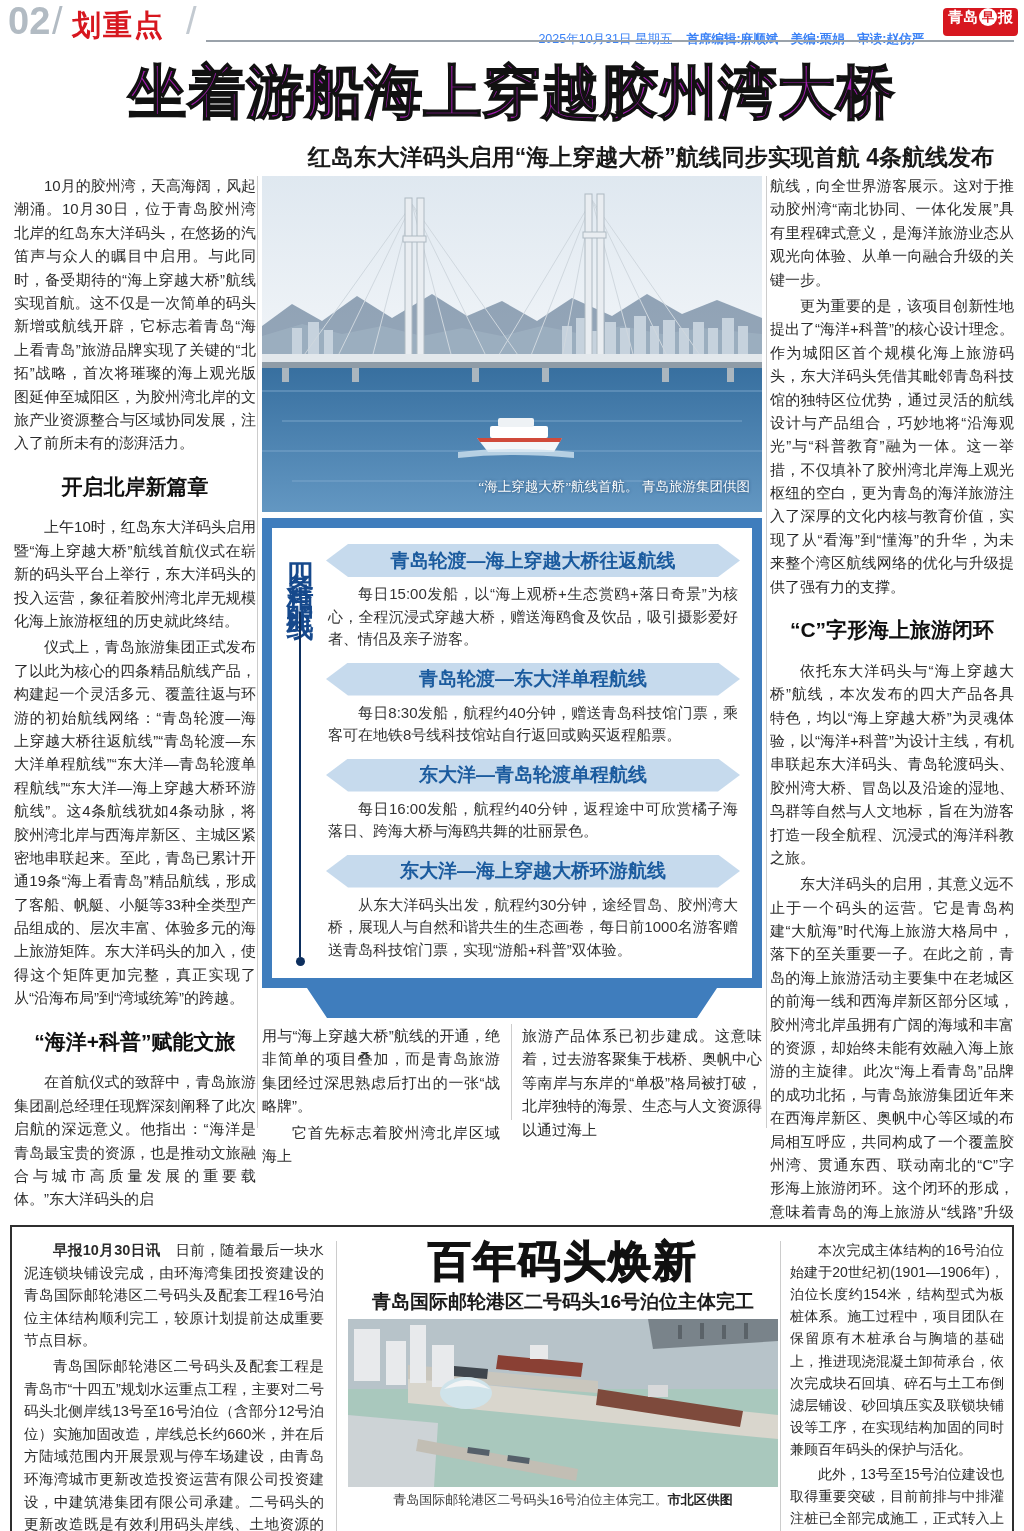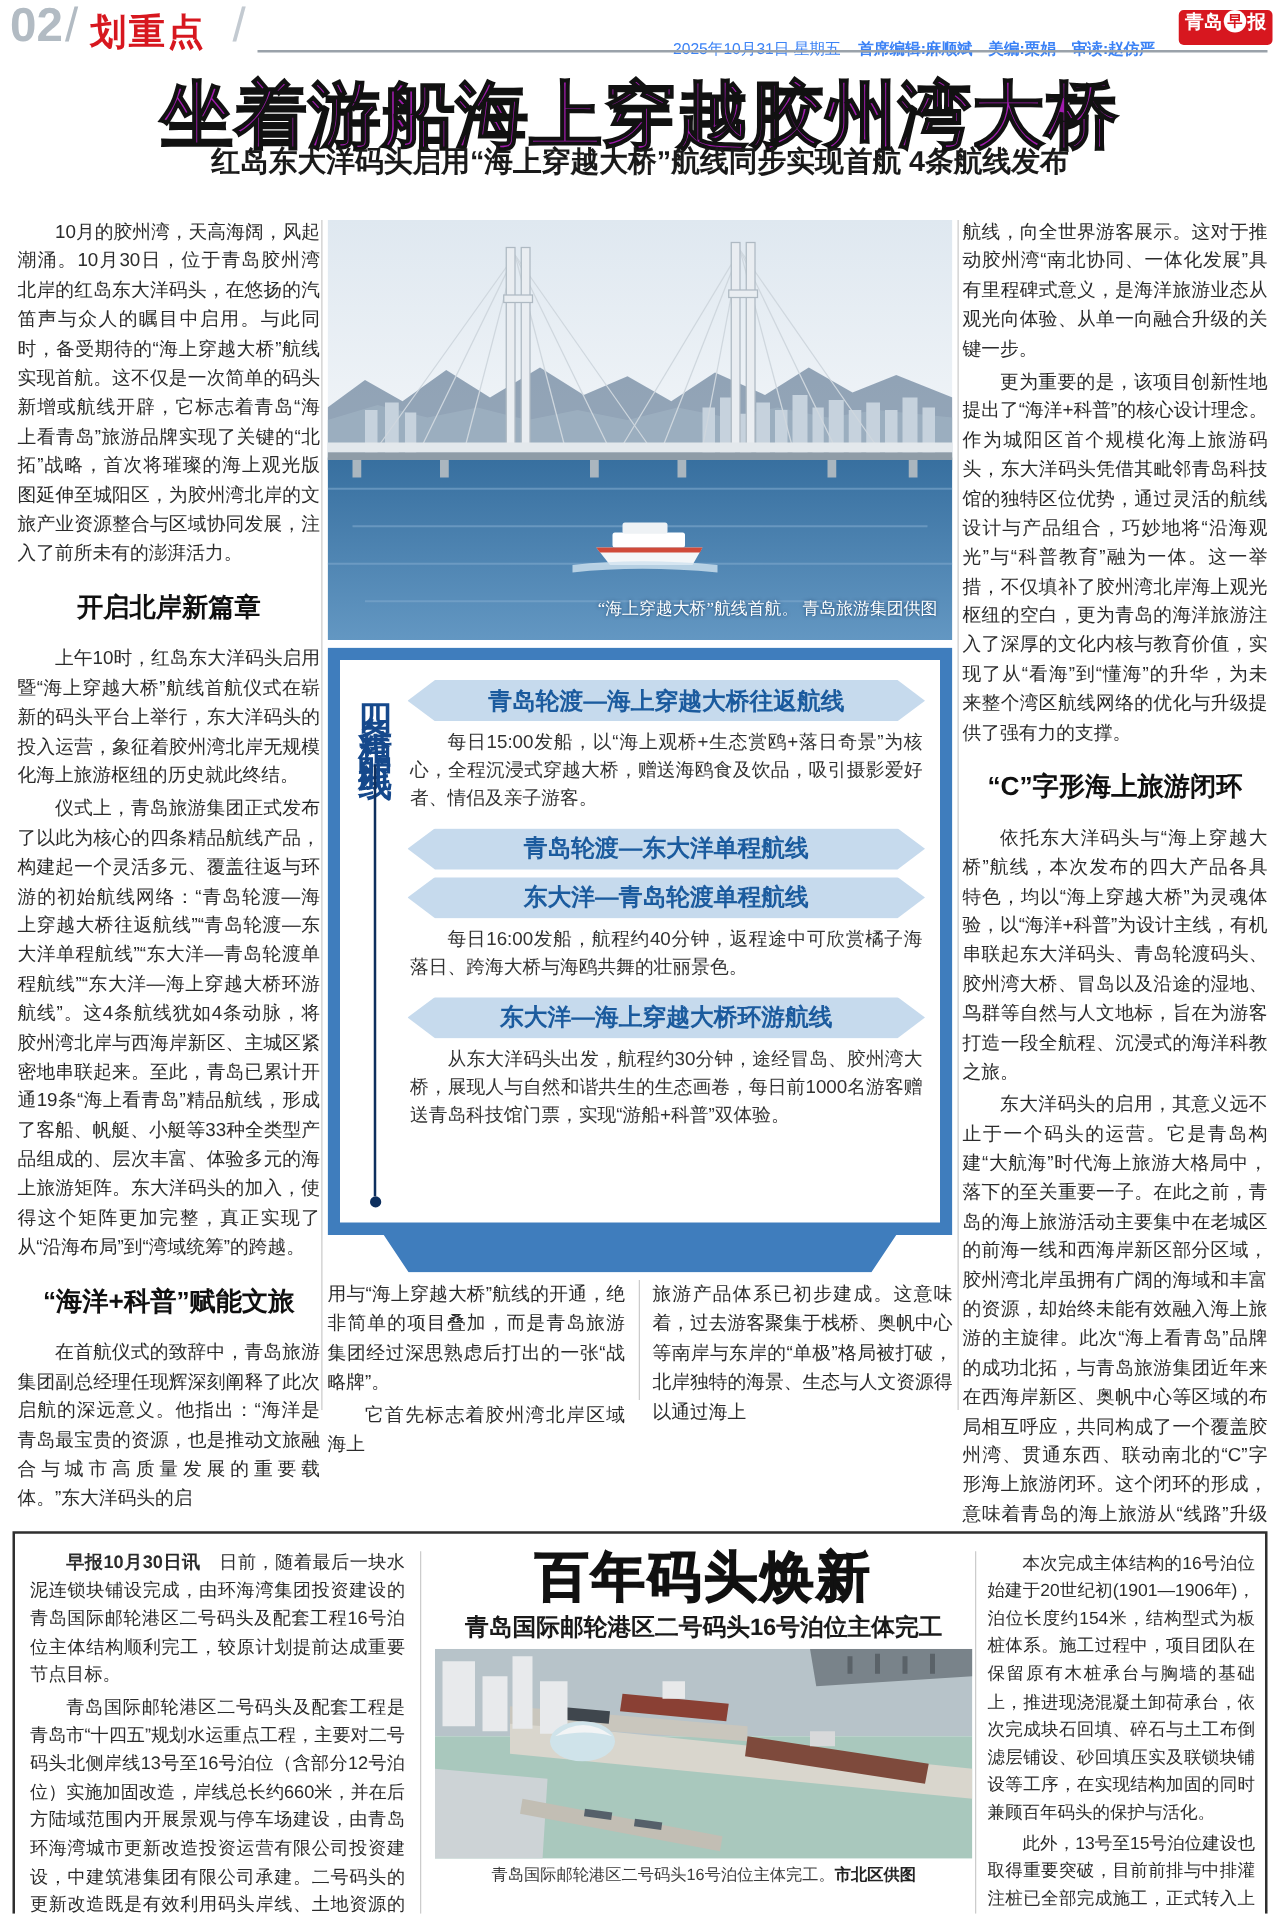--- a/index.html
+++ b/index.html
@@ -16,21 +16,21 @@
   .hdr-meta .dt { font-weight:400; margin-right:14px; }
   .masthead { position:absolute; right:6px; top:8px; height:28px; background:#d7171f; color:#fff; border-radius:4px;
               display:flex; padding:0 5px; font-size:15px; font-weight:900; gap:1px; }
   .masthead .circ { display:inline-flex; width:18px; height:18px; border-radius:50%; background:#fff; color:#d7171f;
                     font-size:12px; align-items:center; justify-content:center; font-weight:900; }
   .hdr-rule { position:absolute; left:206px; top:40px; width:808px; height:2px; background:#9aa2aa; }
 
   
   .headline { position:absolute; left:30px; top:54px; width:964px; text-align:center; font-size:58px;
               font-weight:900; color:#a21caf; letter-spacing:1px; -webkit-text-stroke:1.5px #111; }
-  .subheadline { position:absolute; left:30px; top:114px; width:964px; text-align:center; font-size:23px;
+  .subheadline { position:absolute; left:30px; top:142px; width:964px; text-align:right; font-size:23px;
                  font-weight:700; color:#1a1a1a; }
 
   
   .col { position:absolute; text-align:justify; font-size:15px; line-height:1.56; color:#2b2b2b; }
   .col p { text-indent:2em; margin-bottom:3px; }
   .col p.noind { text-indent:0; }
   .sec-head { text-align:center; font-size:21px; font-weight:800; color:#101010; margin:16px 0 12px; text-indent:0; }
   .byline { text-align:right; font-weight:700; font-size:15px; margin-top:4px; }
   .vrule { position:absolute; width:1px; background:#cccccc; }
 
@@ -189,20 +189,21 @@
     <div class="routes-inner">
       <div class="routes-side">
         <div class="routes-side-title">四条精品航线</div>
         <div class="routes-side-line"></div>
         <div class="routes-side-dot"></div>
       </div>
       <div class="routes-list">
         <div class="route-banner">青岛轮渡—海上穿越大桥往返航线</div>
         <div class="route-desc">每日15:00发船，以“海上观桥+生态赏鸥+落日奇景”为核心，全程沉浸式穿越大桥，赠送海鸥食及饮品，吸引摄影爱好者、情侣及亲子游客。</div>
         <div class="route-banner">青岛轮渡—东大洋单程航线</div>
+        <div class="route-desc">每日8:30发船，航程约40分钟，赠送青岛科技馆门票，乘客可在地铁8号线科技馆站自行返回或购买返程船票。</div>
         <div class="route-banner">东大洋—青岛轮渡单程航线</div>
         <div class="route-desc">每日16:00发船，航程约40分钟，返程途中可欣赏橘子海落日、跨海大桥与海鸥共舞的壮丽景色。</div>
         <div class="route-banner">东大洋—海上穿越大桥环游航线</div>
         <div class="route-desc">从东大洋码头出发，航程约30分钟，途经冒岛、胶州湾大桥，展现人与自然和谐共生的生态画卷，每日前1000名游客赠送青岛科技馆门票，实现“游船+科普”双体验。</div>
       </div>
     </div>
   </div>
 
   <div class="col" style="left:522px; top:1024px; width:240px;">
     <p class="noind">旅游产品体系已初步建成。这意味着，过去游客聚集于栈桥、奥帆中心等南岸与东岸的“单极”格局被打破，北岸独特的海景、生态与人文资源得以通过海上</p>

